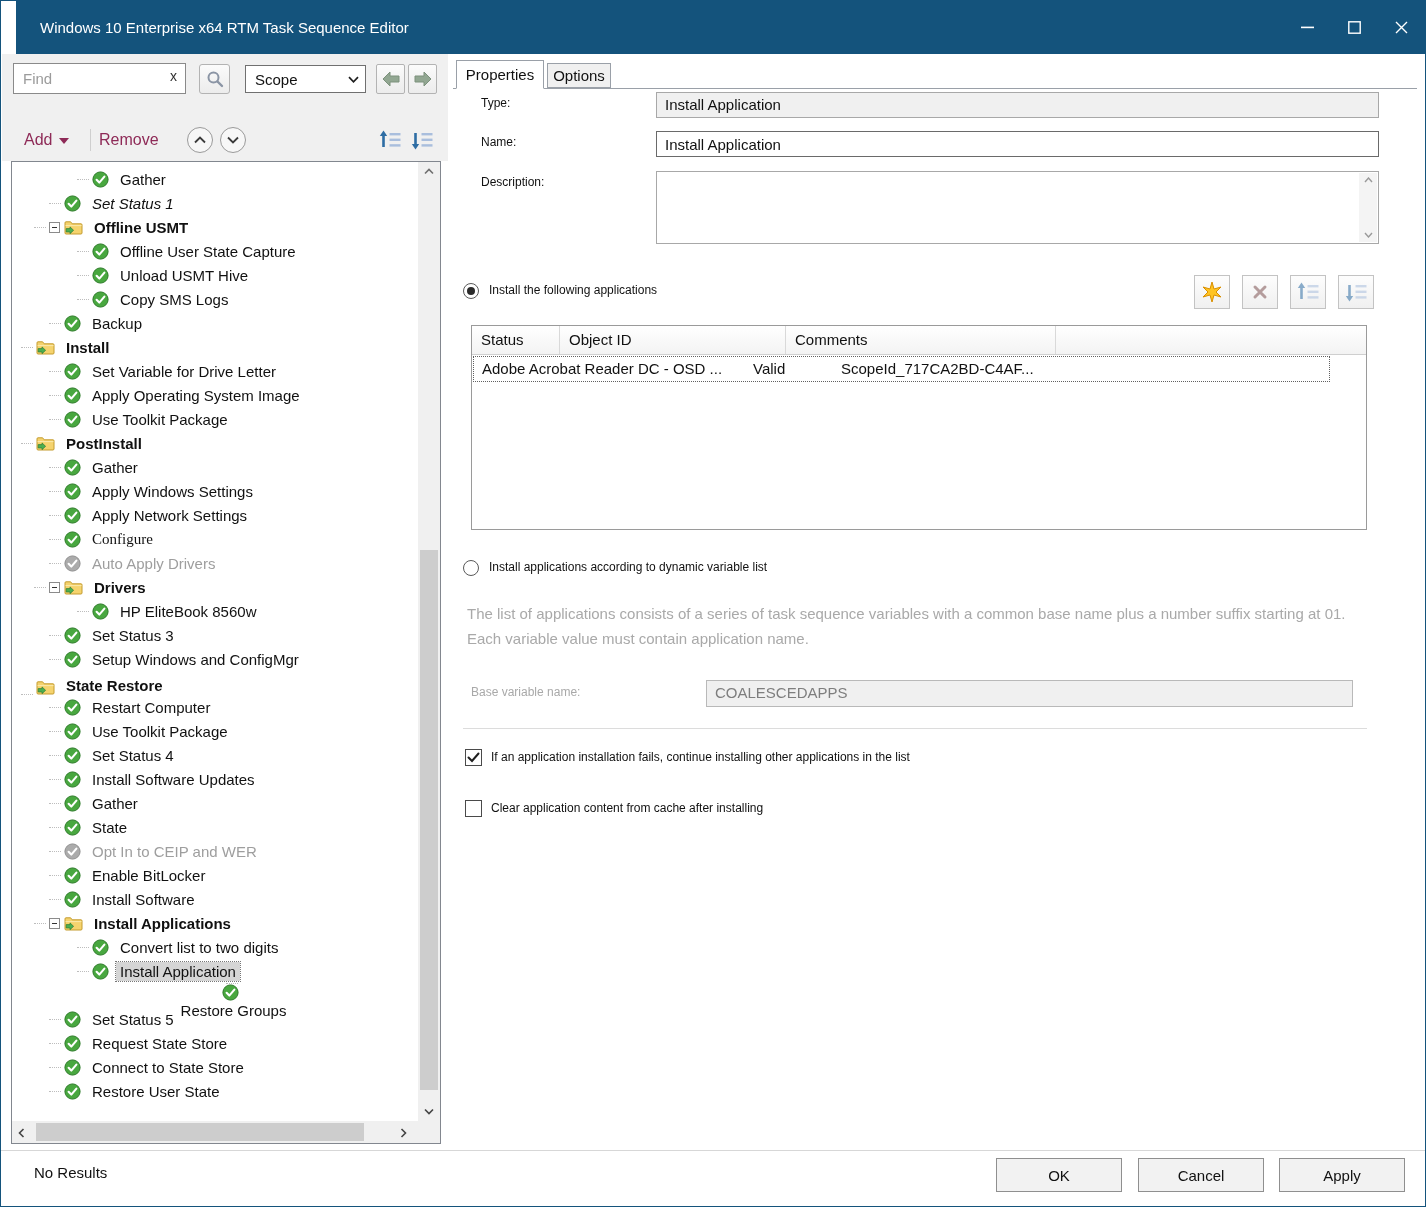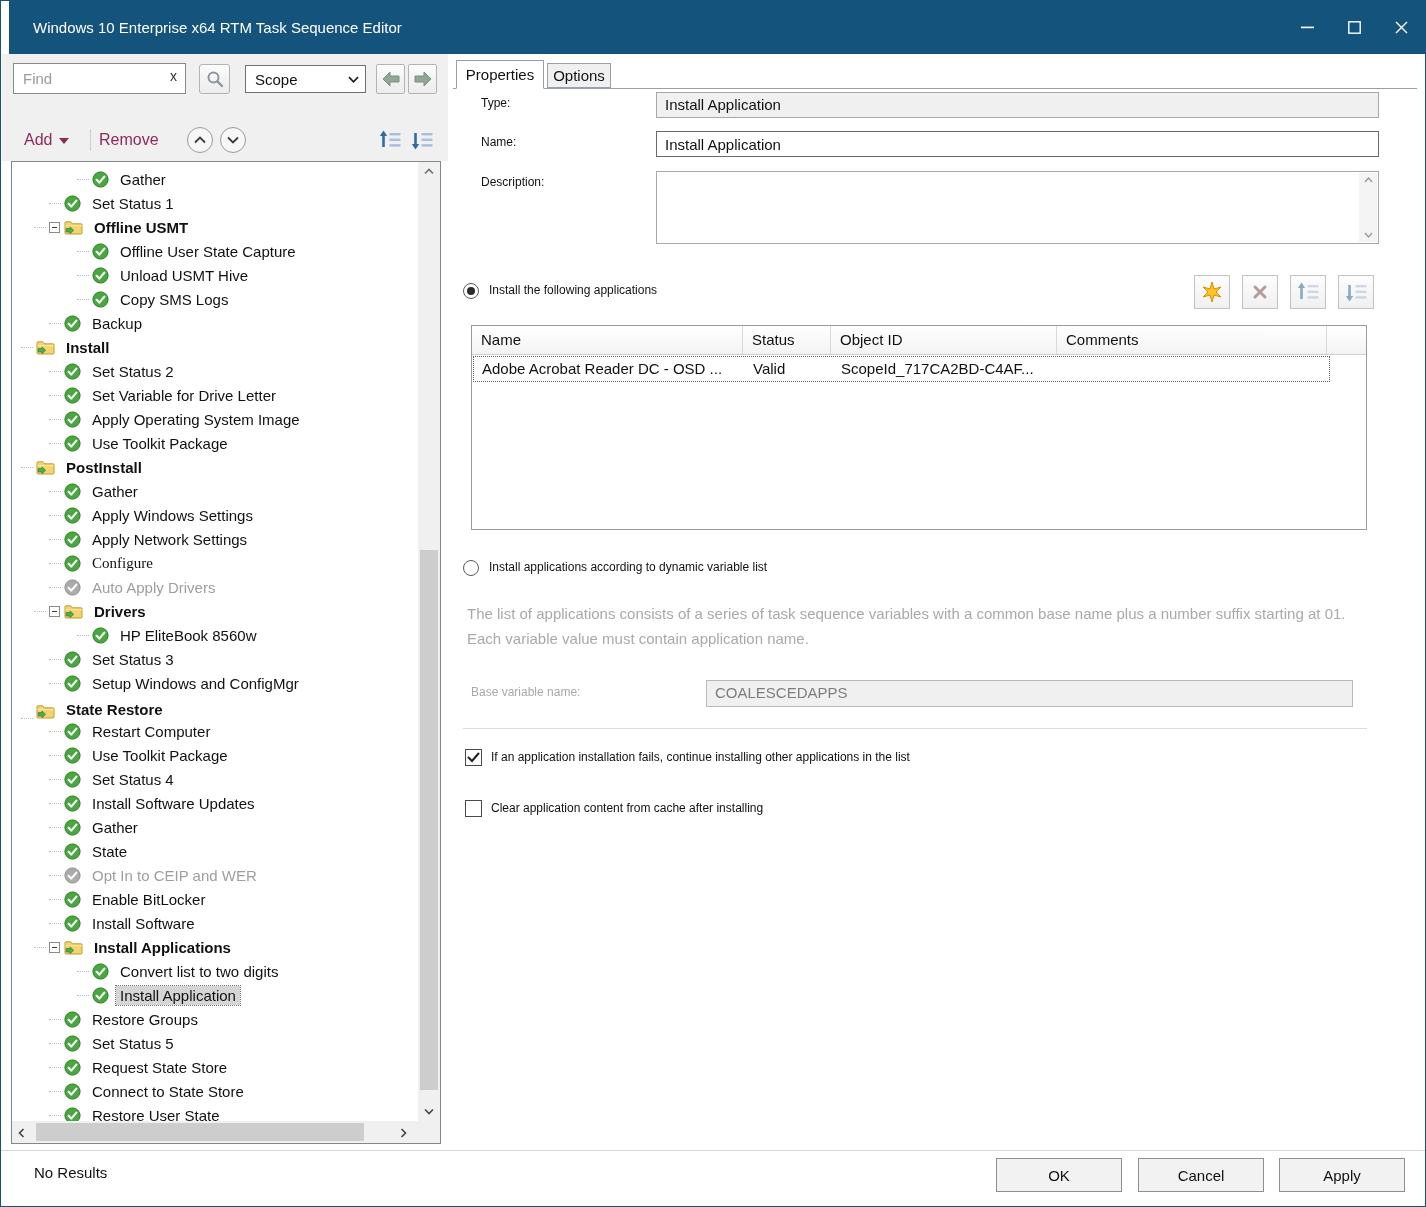--- a/index.html
+++ b/index.html
@@ -1,21 +1,21 @@
 <!DOCTYPE html>
 <html><head>
 <meta charset="utf-8">
 <style>
   * { margin:0; padding:0; box-sizing:border-box; }
   body { background:#ffffff; font-family:"Liberation Sans", sans-serif; }
   #window { position:relative; width:1426px; height:1207px; background:#ffffff;
             border:1px solid #14537C; overflow:hidden; font-size:15px; color:#111; }
 
   
-  .titlebar { position:absolute; left:8px; top:0; right:0; height:53px; background:#14537C;
+  .titlebar { position:absolute; left:15px; top:0; right:0; height:53px; background:#14537C;
               color:#fff; display:flex; align-items:center; }
   .titlebar .title { margin-left:24px; font-size:15px; }
   .win-controls { margin-left:auto; display:flex; height:100%; }
   .win-btn { width:47px; height:100%; display:flex; align-items:center; justify-content:center; }
 
   
   .left-toolbar { position:absolute; left:1px; top:53px; width:446px; height:107px; background:#f0f0f0; }
   .find-input { position:absolute; left:11px; top:9px; width:173px; height:31px;
                 border:1px solid #8a8a8a; background:#fff; font:15px "Liberation Sans",sans-serif;
                 padding:0 26px 0 9px; color:#222; }
@@ -211,21 +211,21 @@
         <div class="tree-row" style="padding-left: 65px;">
           <span class="stub"></span>
           <span class="t-icon">
             <svg width="17" height="17" viewBox="0 0 17 17">
               <circle cx="8.5" cy="8.5" r="7.6" fill="#48a73f" stroke="#2c7a28"></circle>
               <path d="M4.6 8.8 L7.3 11.6 L12.4 5.6" fill="none" stroke="#fff" stroke-width="2.1" stroke-linecap="round" stroke-linejoin="round"></path>
             </svg>
           </span>
           <span class="t-label">Gather</span>
         </div>
-        <div class="tree-row" style="padding-left: 37px;">
+        <div class="tree-row" style="padding-left: 37px; font-style: italic;">
           <span class="stub"></span>
           <span class="t-icon">
             <svg width="17" height="17" viewBox="0 0 17 17">
               <circle cx="8.5" cy="8.5" r="7.6" fill="#48a73f" stroke="#2c7a28"></circle>
               <path d="M4.6 8.8 L7.3 11.6 L12.4 5.6" fill="none" stroke="#fff" stroke-width="2.1" stroke-linecap="round" stroke-linejoin="round"></path>
             </svg>
           </span>
           <span class="t-label">Set Status 1</span>
         </div>
         <div class="tree-row" style="padding-left: 22px;">
@@ -292,30 +292,20 @@
           <span class="t-label bold">Install</span>
         </div>
         <div class="tree-row" style="padding-left: 37px;">
           <span class="stub"></span>
           <span class="t-icon">
             <svg width="17" height="17" viewBox="0 0 17 17">
               <circle cx="8.5" cy="8.5" r="7.6" fill="#48a73f" stroke="#2c7a28"></circle>
               <path d="M4.6 8.8 L7.3 11.6 L12.4 5.6" fill="none" stroke="#fff" stroke-width="2.1" stroke-linecap="round" stroke-linejoin="round"></path>
             </svg>
           </span>
-          <span class="t-label">Set Status 2</span>
-        </div>
-        <div class="tree-row" style="padding-left: 37px;">
-          <span class="stub"></span>
-          <span class="t-icon">
-            <svg width="17" height="17" viewBox="0 0 17 17">
-              <circle cx="8.5" cy="8.5" r="7.6" fill="#48a73f" stroke="#2c7a28"></circle>
-              <path d="M4.6 8.8 L7.3 11.6 L12.4 5.6" fill="none" stroke="#fff" stroke-width="2.1" stroke-linecap="round" stroke-linejoin="round"></path>
-            </svg>
-          </span>
           <span class="t-label">Set Variable for Drive Letter</span>
         </div>
         <div class="tree-row" style="padding-left: 37px;">
           <span class="stub"></span>
           <span class="t-icon">
             <svg width="17" height="17" viewBox="0 0 17 17">
               <circle cx="8.5" cy="8.5" r="7.6" fill="#48a73f" stroke="#2c7a28"></circle>
               <path d="M4.6 8.8 L7.3 11.6 L12.4 5.6" fill="none" stroke="#fff" stroke-width="2.1" stroke-linecap="round" stroke-linejoin="round"></path>
             </svg>
           </span>
@@ -560,21 +550,21 @@
         <div class="tree-row" style="padding-left: 65px;">
           <span class="stub"></span>
           <span class="t-icon">
             <svg width="17" height="17" viewBox="0 0 17 17">
               <circle cx="8.5" cy="8.5" r="7.6" fill="#48a73f" stroke="#2c7a28"></circle>
               <path d="M4.6 8.8 L7.3 11.6 L12.4 5.6" fill="none" stroke="#fff" stroke-width="2.1" stroke-linecap="round" stroke-linejoin="round"></path>
             </svg>
           </span>
           <span class="t-label sel">Install Application</span>
         </div>
-        <div class="tree-row" style="padding-left: 37px;">
+        <div class="tree-row" style="padding-left: 37px; flex-direction: column;">
           <span class="stub"></span>
           <span class="t-icon">
             <svg width="17" height="17" viewBox="0 0 17 17">
               <circle cx="8.5" cy="8.5" r="7.6" fill="#48a73f" stroke="#2c7a28"></circle>
               <path d="M4.6 8.8 L7.3 11.6 L12.4 5.6" fill="none" stroke="#fff" stroke-width="2.1" stroke-linecap="round" stroke-linejoin="round"></path>
             </svg>
           </span>
           <span class="t-label">Restore Groups</span>
         </div>
         <div class="tree-row" style="padding-left: 37px;">
@@ -711,21 +701,20 @@
         <path d="M4.5 19.5 L0.8 14 L8.2 14 Z" fill="#2e6da4"></path>
         <rect x="10.5" y="3" width="11" height="2.4" fill="#a9bedd"></rect>
         <rect x="10.5" y="8.6" width="11" height="2.4" fill="#a9bedd"></rect>
         <rect x="10.5" y="14.2" width="11" height="2.4" fill="#a9bedd"></rect>
         </svg>
       </span>
   </div>
 
   <div class="apps-table">
     <div class="thead" id="apps-table-head">
-        <div class="thc" style="width: 271px;">Name</div>
         <div class="thc" style="width: 88px;">Status</div>
         <div class="thc" style="width: 226px;">Object ID</div>
         <div class="thc" style="width: 270px;">Comments</div>
         <div class="thc" style="flex: 1 1 0%; border-right: none;"></div>
       </div>
     <div id="apps-table-body">
         <div class="trow">
           <div class="tdc" style="width: 271px;">Adobe Acrobat Reader DC - OSD ...</div>
           <div class="tdc" style="width: 88px;">Valid</div>
           <div class="tdc" style="width: 226px;">ScopeId_717CA2BD-C4AF...</div>

